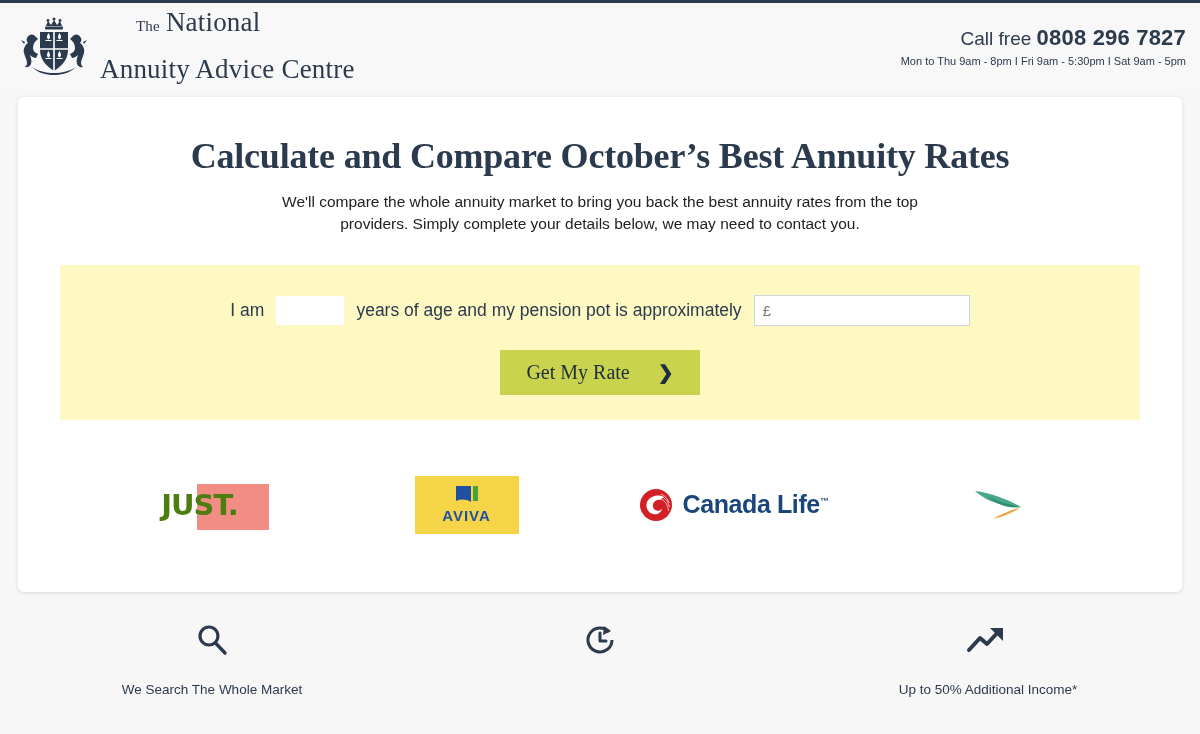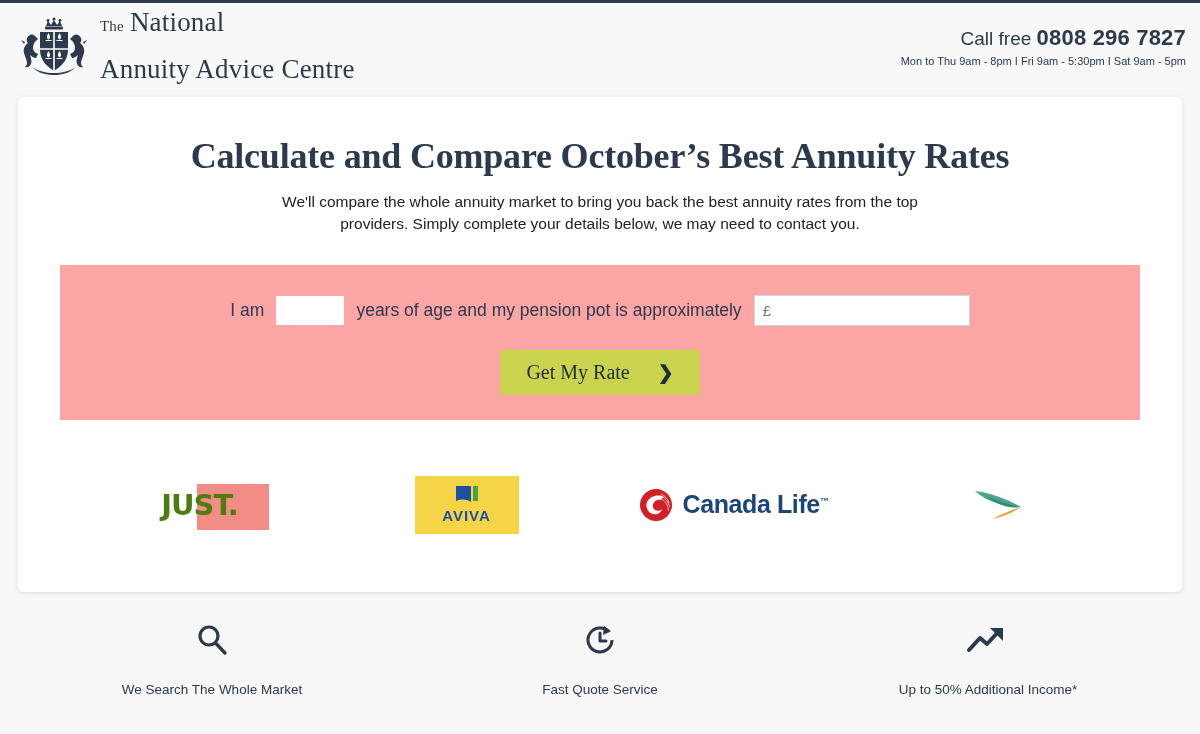--- a/index.html
+++ b/index.html
@@ -22,21 +22,21 @@
     padding: 0 14px 0 18px;
     background: #f8f8f8;
   }
   .brand { display: flex; align-items: center; gap: 10px; }
   .crest { width: 72px; height: 62px; flex: none; }
   .brand-text {
     color: #2b3a4d;
     font-family: "Liberation Serif", serif;
     line-height: 1.0;
   }
-  .brand-line1 { font-size: 23px; letter-spacing: .2px; white-space: nowrap; }
+  .brand-line1 { font-size: 23px; letter-spacing: .2px; white-space: nowrap; margin-left: 36px; }
   .brand-line2 { font-size: 23px; letter-spacing: .2px; white-space: nowrap; margin-top: 20px; }
   .brand-line1 .sm, .brand-line2 .sm { font-size: 15px; }
   .brand-cap { font-size: 27px; }
   .contact { text-align: right; color: #2b3a4d; }
   .call-line { font-size: 19px; white-space: nowrap; }
   .call-num { font-weight: bold; font-size: 22px; letter-spacing: .2px; }
   .hours { font-size: 11px; margin-top: 4px; white-space: nowrap; }
 
   
   .card {
@@ -60,21 +60,21 @@
     font-size: 15.5px;
     color: #222;
     line-height: 1.45;
     margin: 14px auto 0;
     max-width: 660px;
   }
 
   
   .panel {
     margin: 29px 42px 0 42px;
-    background: #fca5a5;
+    background: #fef9c3;
     height: 155px;
     padding-top: 30px;
   }
   .form-row {
     display: flex;
     align-items: center;
     justify-content: center;
     gap: 0;
     font-size: 17.5px;
     color: #2b3a4d;
@@ -293,21 +293,20 @@
   </div>
 
   <div class="feature">
     <div class="ico">
       <svg width="36" height="36" viewBox="0 0 36 36">
         <path d="M27 10 A12 12 0 1 0 30 18" fill="none" stroke="#2b3a4d" stroke-width="3"></path>
         <path d="M22 4 l7 5 l-8 4 z" fill="#2b3a4d"></path>
         <path d="M18 11 v8 h6" fill="none" stroke="#2b3a4d" stroke-width="3" stroke-linecap="round" stroke-linejoin="round"></path>
       </svg>
     </div>
-    <div class="cap">Fast Quote Service</div>
   </div>
 
   <div class="feature">
     <div class="ico">
       <svg width="44" height="32" viewBox="0 0 44 32">
         <path d="M3 26 L14 14 L21 20 L34 6" fill="none" stroke="#2b3a4d" stroke-width="4" stroke-linecap="round" stroke-linejoin="round"></path>
         <path d="M24 4 h13 v13 z" fill="#2b3a4d"></path>
       </svg>
     </div>
     <div class="cap">Up to 50% Additional Income*</div>

